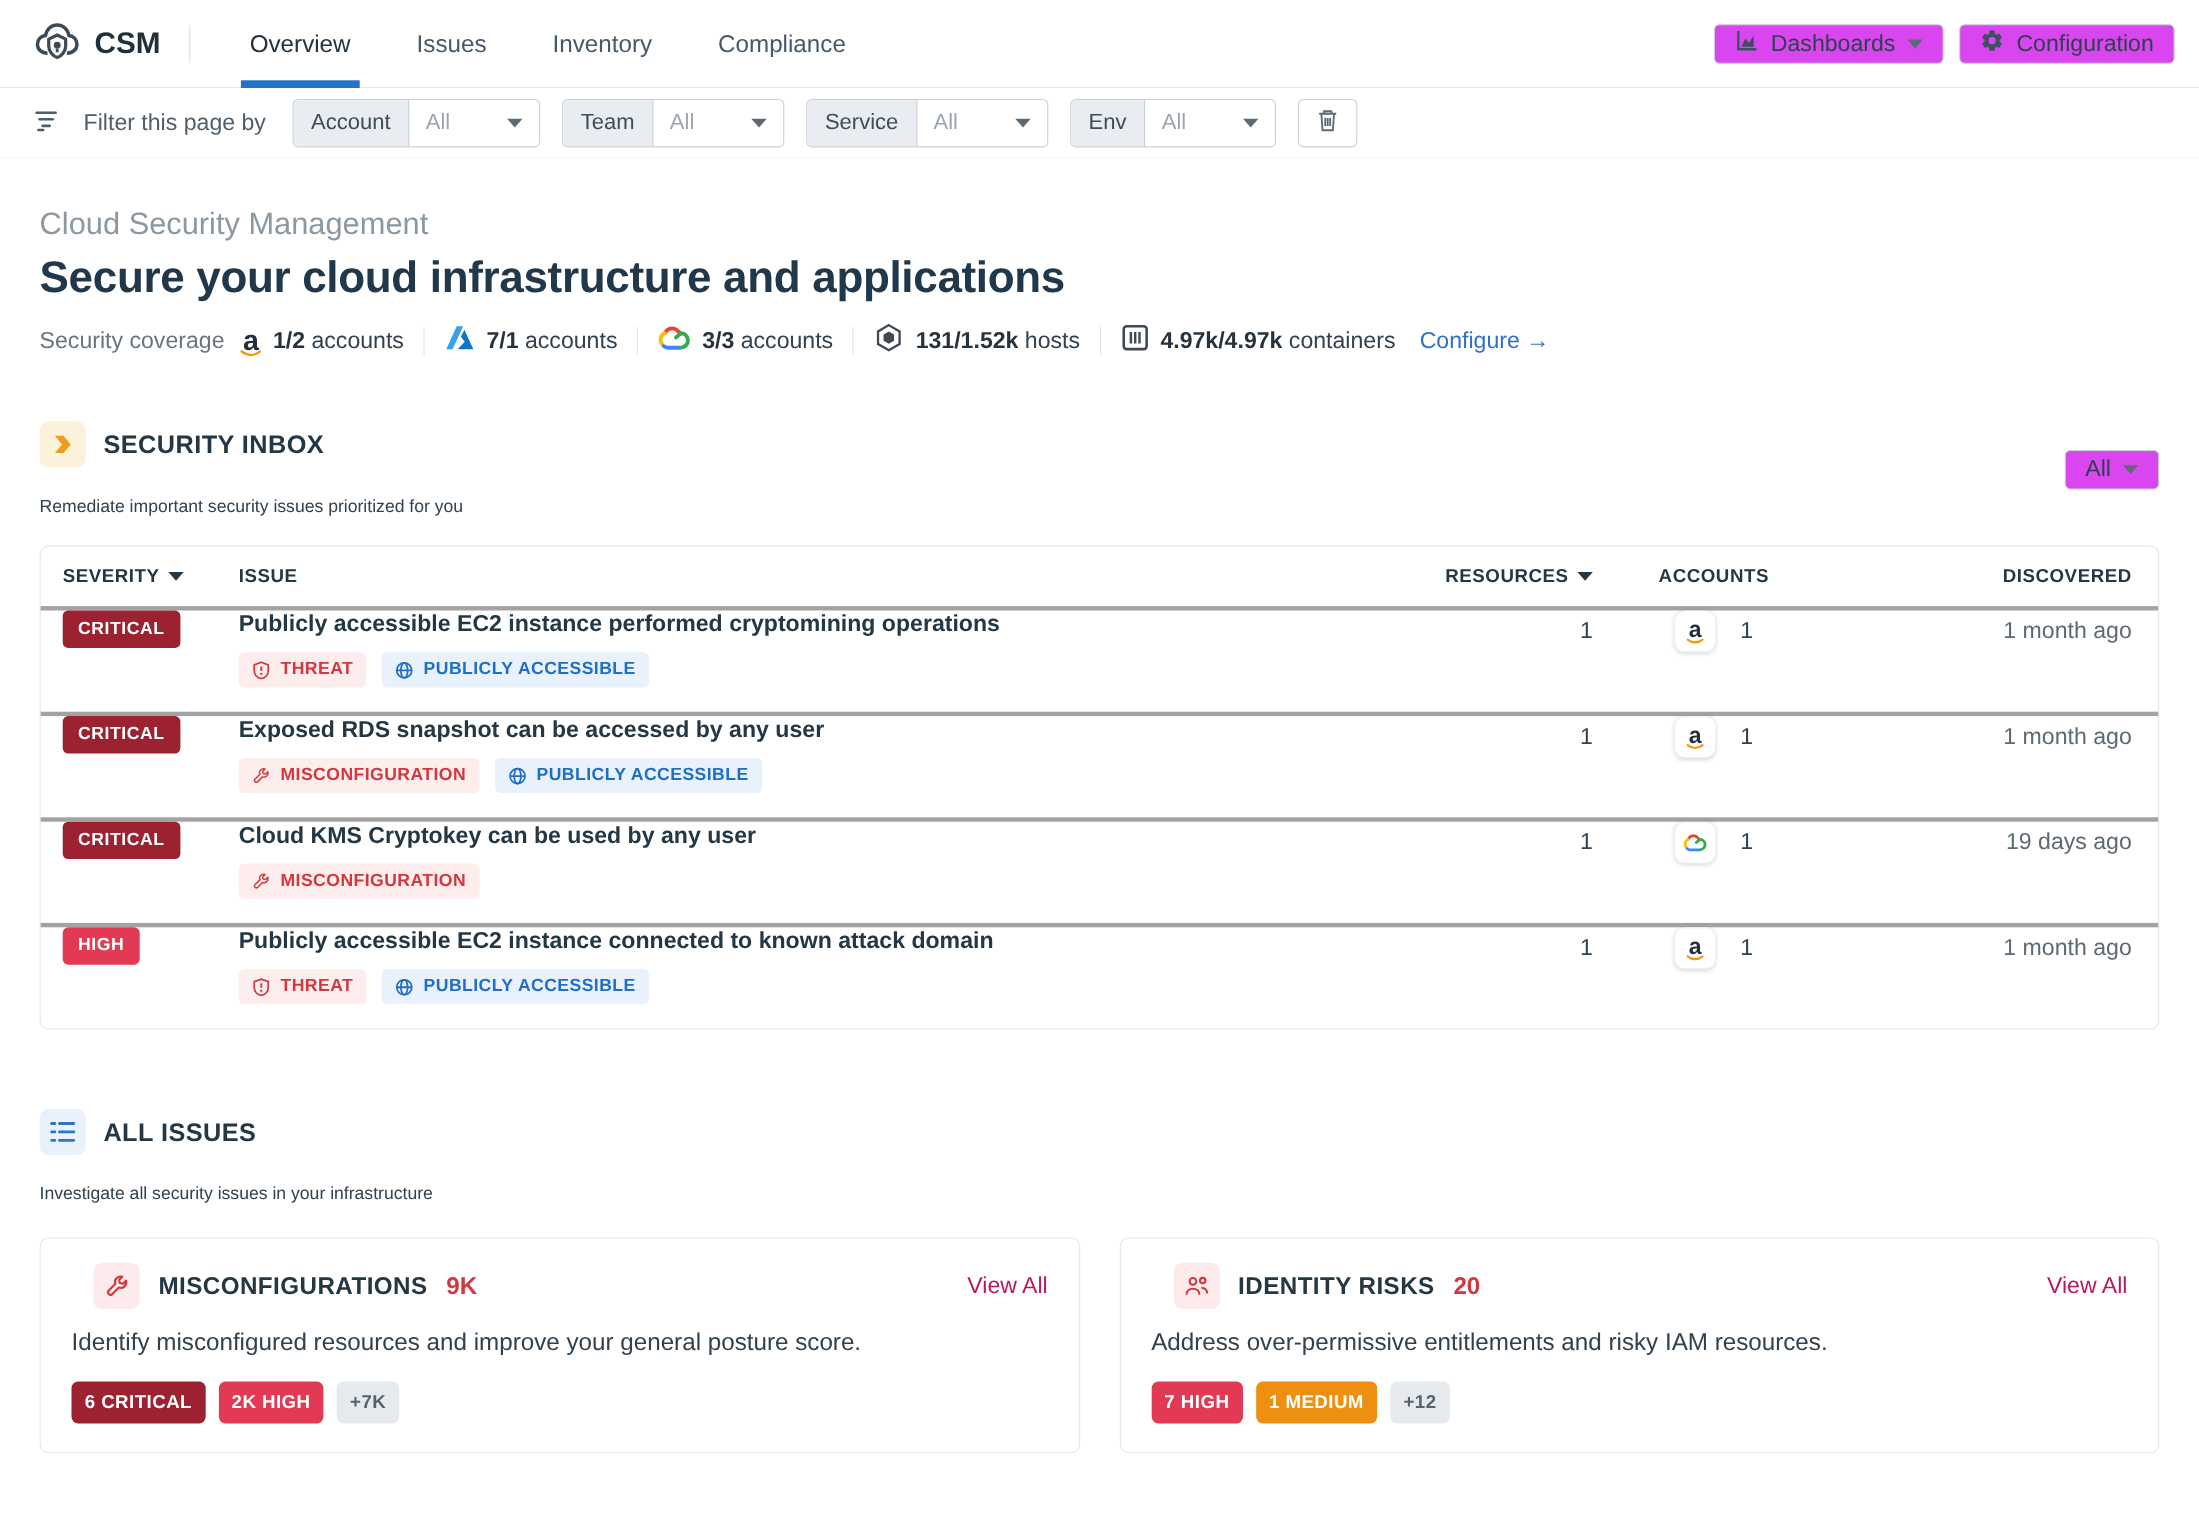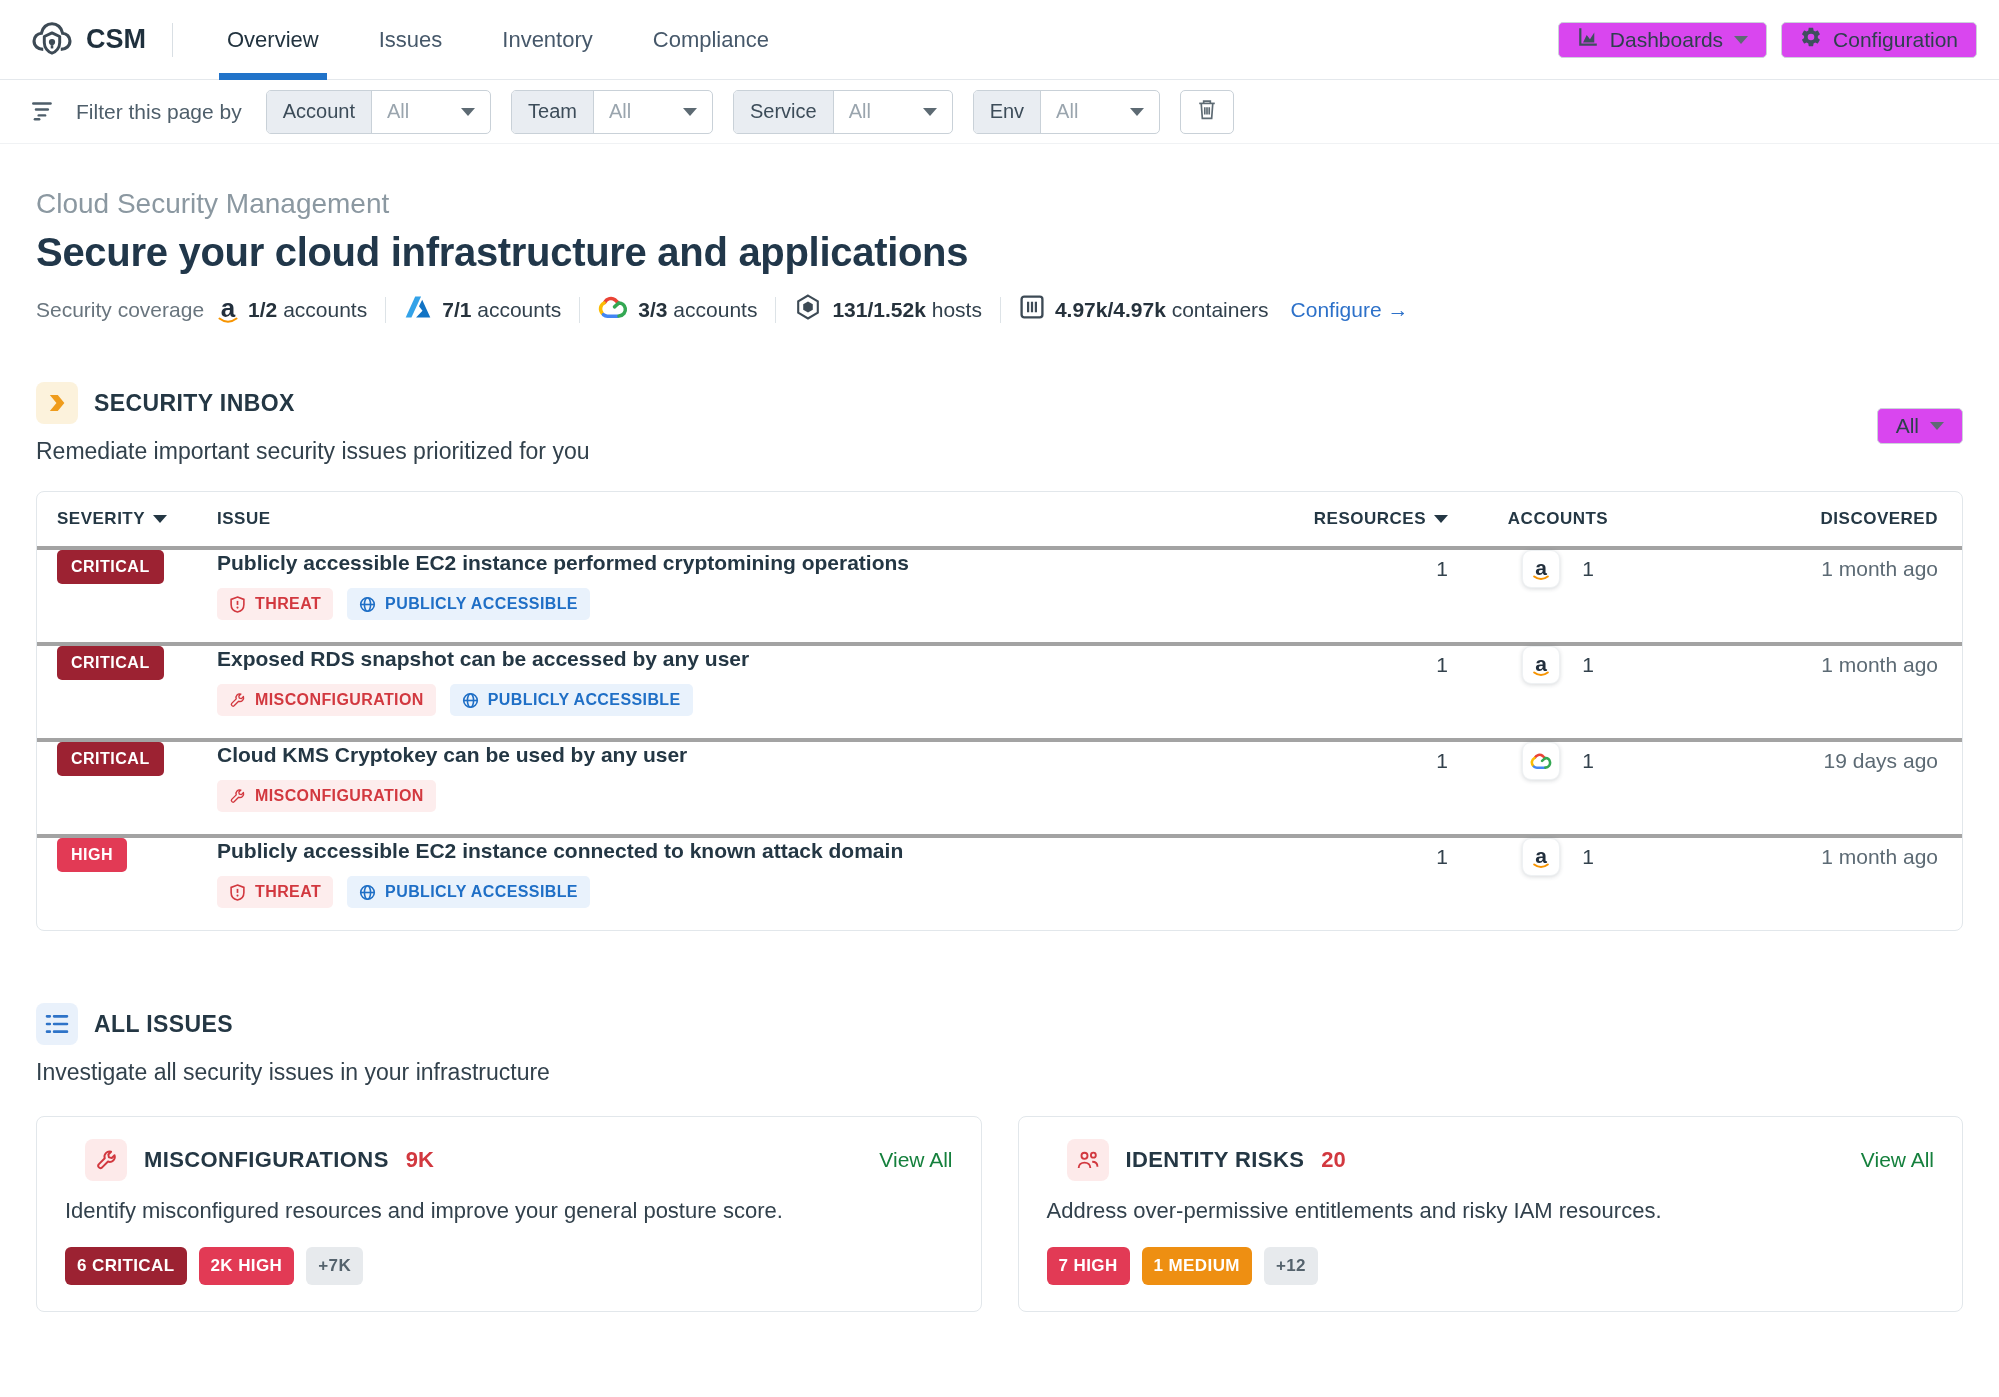--- a/index.html
+++ b/index.html
@@ -51,21 +51,21 @@
   .cov-sep { width:1px; height:26px; background:#dde3e7; margin:0 4px; }
   .configure { color:#2d71c9; margin-left:8px; cursor:pointer; text-decoration:none; }
 
   
   .section-head { margin-top:56px; display:flex; align-items:center; gap:16px; position:relative; }
   .sec-icon { width:42px; height:42px; border-radius:8px; display:flex; align-items:center;
     justify-content:center; }
   .sec-icon.amber { background:#fcf2dc; }
   .sec-icon.blue  { background:#e9f1fb; }
   .sec-title { font-size:23px; font-weight:700; color:#243744; letter-spacing:0.4px; }
-  .sec-sub { margin-top:14px; font-size:23px; color:#32414c; }
+  .sec-sub { margin-top:27px; font-size:16px; color:#32414c; }
   .inbox-all-btn { position:absolute; right:0; top:26px; }
 
   
   .inbox-table { margin-top:26px; border:1px solid #e2e7eb; border-radius:8px; background:#fff; }
   .t-head, .t-row { display:grid; grid-template-columns:160px 1fr 120px 220px 270px;
     padding-left:20px; padding-right:24px; align-items:start; }
   .t-head { height:54px; align-items:center; font-size:17px; font-weight:700; color:#243744;
     letter-spacing:0.5px; }
   .th { display:flex; align-items:center; gap:8px; }
   .th.right { justify-content:flex-end; }
@@ -92,21 +92,21 @@
 
   
   .cards { display:grid; grid-template-columns:1fr 1fr; gap:24px 36px; margin-top:30px; }
   .card { border:1px solid #e2e7eb; border-radius:8px; padding:22px 28px 26px; background:#fff;
     min-height:183px; }
   .card-head { display:flex; align-items:center; gap:17px;padding-left:20px; }
   .card-icon { width:42px; height:42px; border-radius:8px; background:#fdeaea; display:flex;
     align-items:center; justify-content:center; }
   .card-title { font-size:22px; font-weight:700; color:#243744; letter-spacing:0.4px; }
   .card-count { font-size:22px; font-weight:700; color:#d2383f; }
-  .view-all { margin-left:auto; font-size:21px; color:#15803d; cursor:pointer; text-decoration:none; }
+  .view-all { margin-left:auto; font-size:21px; color:#be185d; cursor:pointer; text-decoration:none; }
   .card-desc { margin-top:16px; font-size:22px; color:#32414c; line-height:28px; }
   .card-badges { margin-top:22px; display:flex; gap:12px; }
   .badge { padding:9px 12px; border-radius:6px; font-size:17px; font-weight:700; color:#fff;
     letter-spacing:0.4px; }
   .badge.critical { background:#9c2232; }
   .badge.high     { background:#e23a55; }
   .badge.medium   { background:#ee8f12; }
   .badge.muted    { background:#e7eaed; color:#55636d; }
 
   .aws-icon { display:inline-flex; flex-direction:column; align-items:center; line-height:1; }

